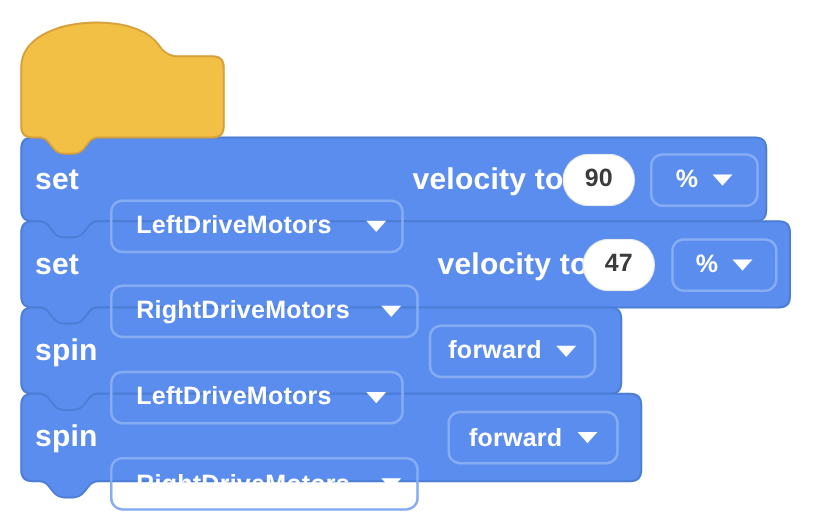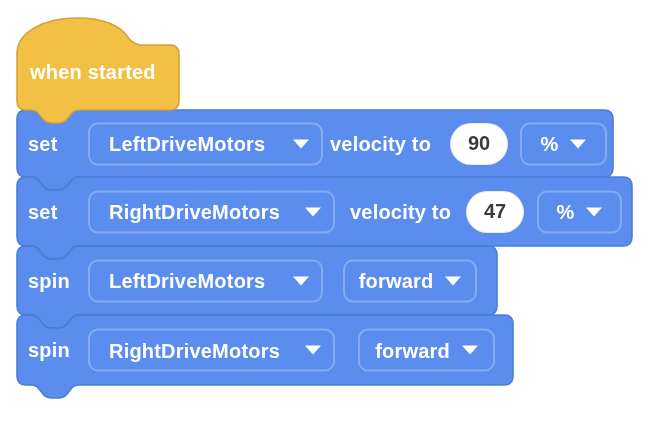--- a/index.html
+++ b/index.html
@@ -31,41 +31,41 @@
   }
   .hatblk{
     fill:var(--c-hat-yellow,#F2C044);
     stroke:var(--c-hat-border,#D6A13C);
     stroke-width:1.6;
   }
   .row{position:absolute;}
   .lbl{
     position:absolute;top:50%;transform:translateY(-50%);
     color:var(--c-label-text,#fff);
-    font-size:20px;font-weight:bold;
+    font-size:24px;font-weight:bold;
     white-space:nowrap;letter-spacing:0.2px;
     line-height:1;
   }
   .hat-label{
     position:absolute;left:30px;top:61px;
     color:var(--c-label-text,#fff);
     font-size:20px;font-weight:bold;
     white-space:nowrap;letter-spacing:0.2px;
   }
   .dd{
     position:absolute;top:50%;transform:translateY(-50%);
     height:43px;box-sizing:border-box;
     border:2px solid var(--c-dropdown-border,#86ACF2);
     border-radius:10px;
     display:flex;align-items:center;
     color:var(--c-label-text,#fff);
     font-size:20px;font-weight:bold;
     cursor:pointer;
   }
-  .dd.spread{justify-content:space-between;padding:0 12px 0 19px;}
+  .dd.spread{justify-content:space-between;padding:0 12px 0 19px;margin-top:37px;}
   .dd.center{justify-content:center;gap:12px;padding:0 6px;}
   .dd .txt{white-space:nowrap;letter-spacing:0.2px;line-height:1;}
   .caret{
     width:0;height:0;
     border-left:8px solid transparent;
     border-right:8px solid transparent;
     border-top:9px solid var(--c-label-text,#fff);
     flex:0 0 auto;
   }
   .oval{
@@ -91,21 +91,20 @@
 
     <path class="blk" d="M 17,186 Q 17,177 26,177 L 31,177 C 35,177 37,178 39,181 L 43,186 C 45,188.5 48,190 52,190 L 58,190 C 62,190 65,188.5 67,186 L 71,181 C 73,178 75,177 79,177 L 623,177 Q 632,177 632,186 L 632,237 Q 632,246 623,246 L 79,246 C 75,246 73,247 71,250 L 67,255 C 65,257.5 62,259 58,259 L 52,259 C 48,259 45,257.5 43,255 L 39,250 C 37,247 35,246 31,246 L 26,246 Q 17,246 17,237 Z"></path>
 
     <path class="blk" d="M 17,255 Q 17,246 26,246 L 31,246 C 35,246 37,247 39,250 L 43,255 C 45,257.5 48,259 52,259 L 58,259 C 62,259 65,257.5 67,255 L 71,250 C 73,247 75,246 79,246 L 488,246 Q 497,246 497,255 L 497,306 Q 497,315 488,315 L 79,315 C 75,315 73,316 71,319 L 67,324 C 65,326.5 62,328 58,328 L 52,328 C 48,328 45,326.5 43,324 L 39,319 C 37,316 35,315 31,315 L 26,315 Q 17,315 17,306 Z"></path>
 
     <path class="blk" d="M 17,324 Q 17,315 26,315 L 31,315 C 35,315 37,316 39,319 L 43,324 C 45,326.5 48,328 52,328 L 58,328 C 62,328 65,326.5 67,324 L 71,319 C 73,316 75,315 79,315 L 504,315 Q 513,315 513,324 L 513,376 Q 513,385 504,385 L 79,385 C 75,385 73,386 71,389 L 67,394 C 65,396.5 62,398 58,398 L 52,398 C 48,398 45,396.5 43,394 L 39,389 C 37,386 35,385 31,385 L 26,385 Q 17,385 17,376 Z"></path>
 
     <path class="hatblk" d="M 17,101 L 17,54 C 17,31 45,18 78,18 C 104,18 120,26 127,36 C 130,41 134,44 140,45 L 170,45 Q 179,45 179,54 L 179,101 Q 179,110 170,110 L 79,110 C 75,110 73,111 71,114 L 67,119 C 65,121.5 62,123 58,123 L 52,123 C 48,123 45,121.5 43,119 L 39,114 C 37,111 35,110 31,110 L 26,110 Q 17,110 17,101 Z"></path>
   </svg>
 
-  <div class="hat-label">when started</div>
 
   <div class="row" style="top:110px;left:17px;width:596px;height:67px;">
     <span class="lbl" style="left:11px;">set</span>
     <div class="dd spread" style="left:71px;width:235px;">
       <span class="txt">LeftDriveMotors</span>
       <span class="caret"></span>
     </div>
     <span class="lbl" style="left:313px;">velocity to</span>
     <div class="oval" style="left:433px;width:58px;">90</div>
     <div class="dd center" style="left:503px;width:87px;">

